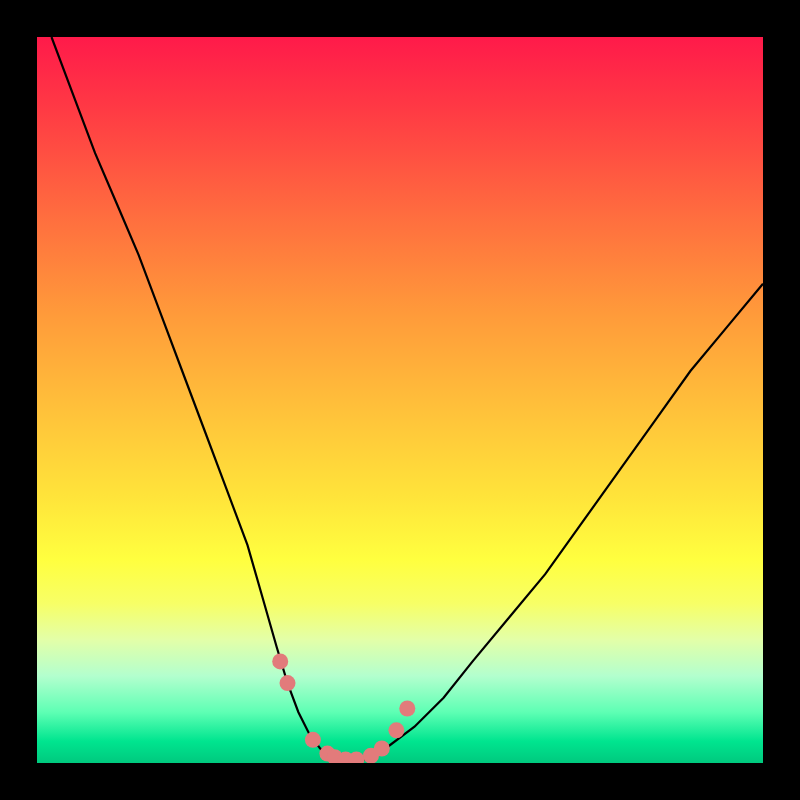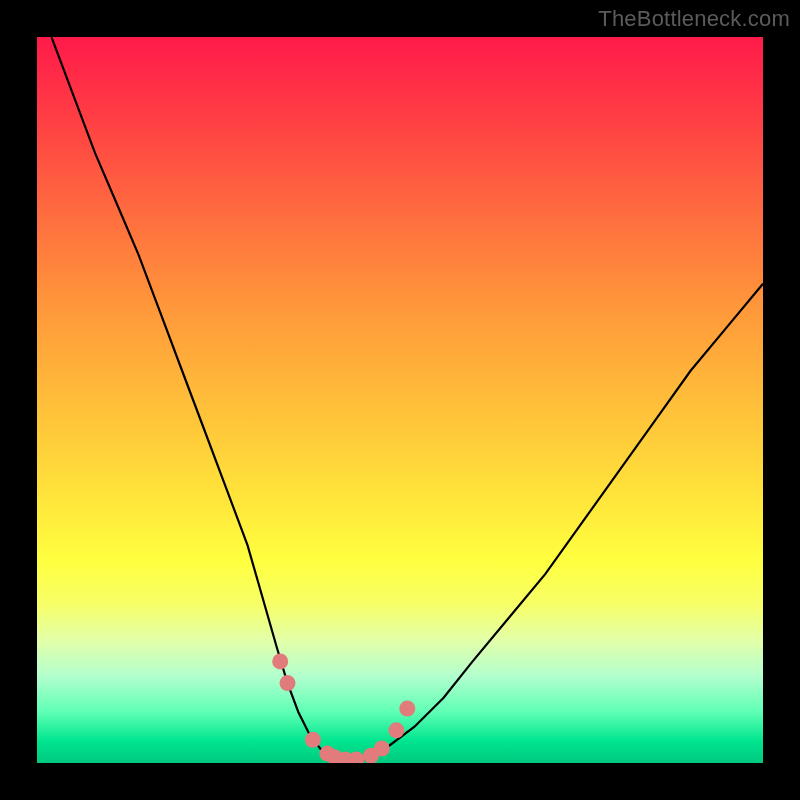--- a/index.html
+++ b/index.html
@@ -57,21 +57,20 @@
     left: 0;
     top: 0;
     width: 726px;
     height: 726px;
   }
 </style>
 </head>
 <body>
 
 <div class="frame">
-  <div class="watermark">TheBottleneck.com</div>
   <div class="plot">
     <svg class="curve" viewBox="0 0 726 726" preserveAspectRatio="none">
       <path id="curve-path" fill="none" stroke="#000000" stroke-width="2.2" d="M14.5 0.0 L36.3 58.1 L58.1 116.2 L79.9 167.0 L101.6 217.8 L123.4 275.9 L145.2 334.0 L167.0 392.0 L188.8 450.1 L210.5 508.2 L225.1 559.0 L239.6 609.8 L250.5 646.1 L261.4 675.2 L272.3 697.0 L283.1 711.5 L297.7 722.4 L312.2 726.0 L326.7 722.4 L348.5 711.5 L377.5 689.7 L406.6 660.7 L435.6 624.4 L471.9 580.8 L508.2 537.2 L544.5 486.4 L580.8 435.6 L617.1 384.8 L653.4 334.0 L689.7 290.4 L726.0 246.8"></path>
       <g id="marker-group">
           <circle cx="243.2" cy="624.4" r="8" fill="#e27b7b"></circle>
           <circle cx="250.5" cy="646.1" r="8" fill="#e27b7b"></circle>
           <circle cx="275.9" cy="702.8" r="8" fill="#e27b7b"></circle>
           <circle cx="290.4" cy="716.6" r="8" fill="#e27b7b"></circle>
           <circle cx="297.7" cy="720.2" r="8" fill="#e27b7b"></circle>
           <circle cx="308.6" cy="722.4" r="8" fill="#e27b7b"></circle>

